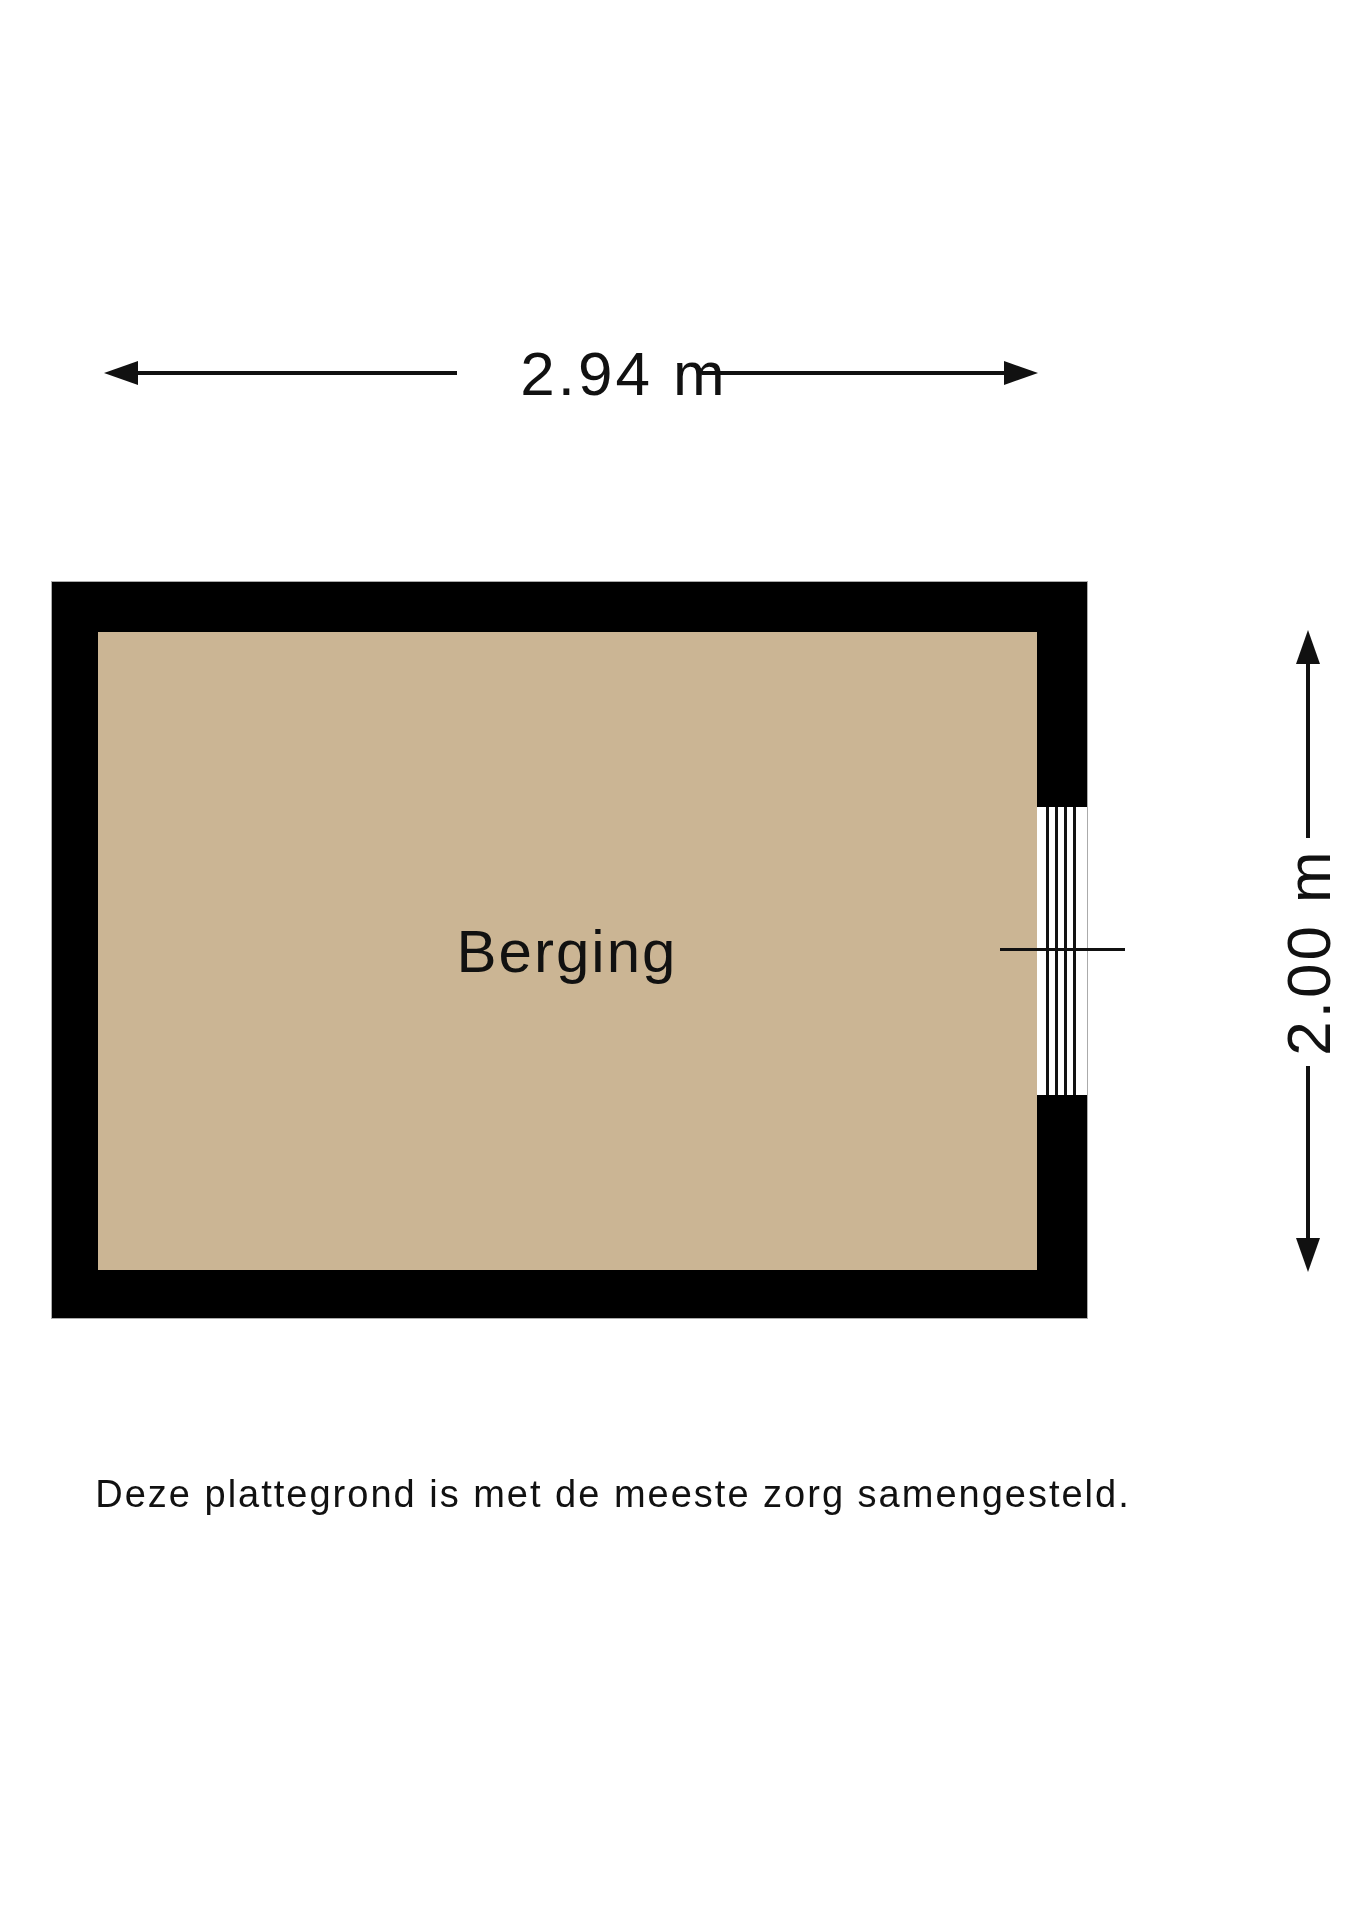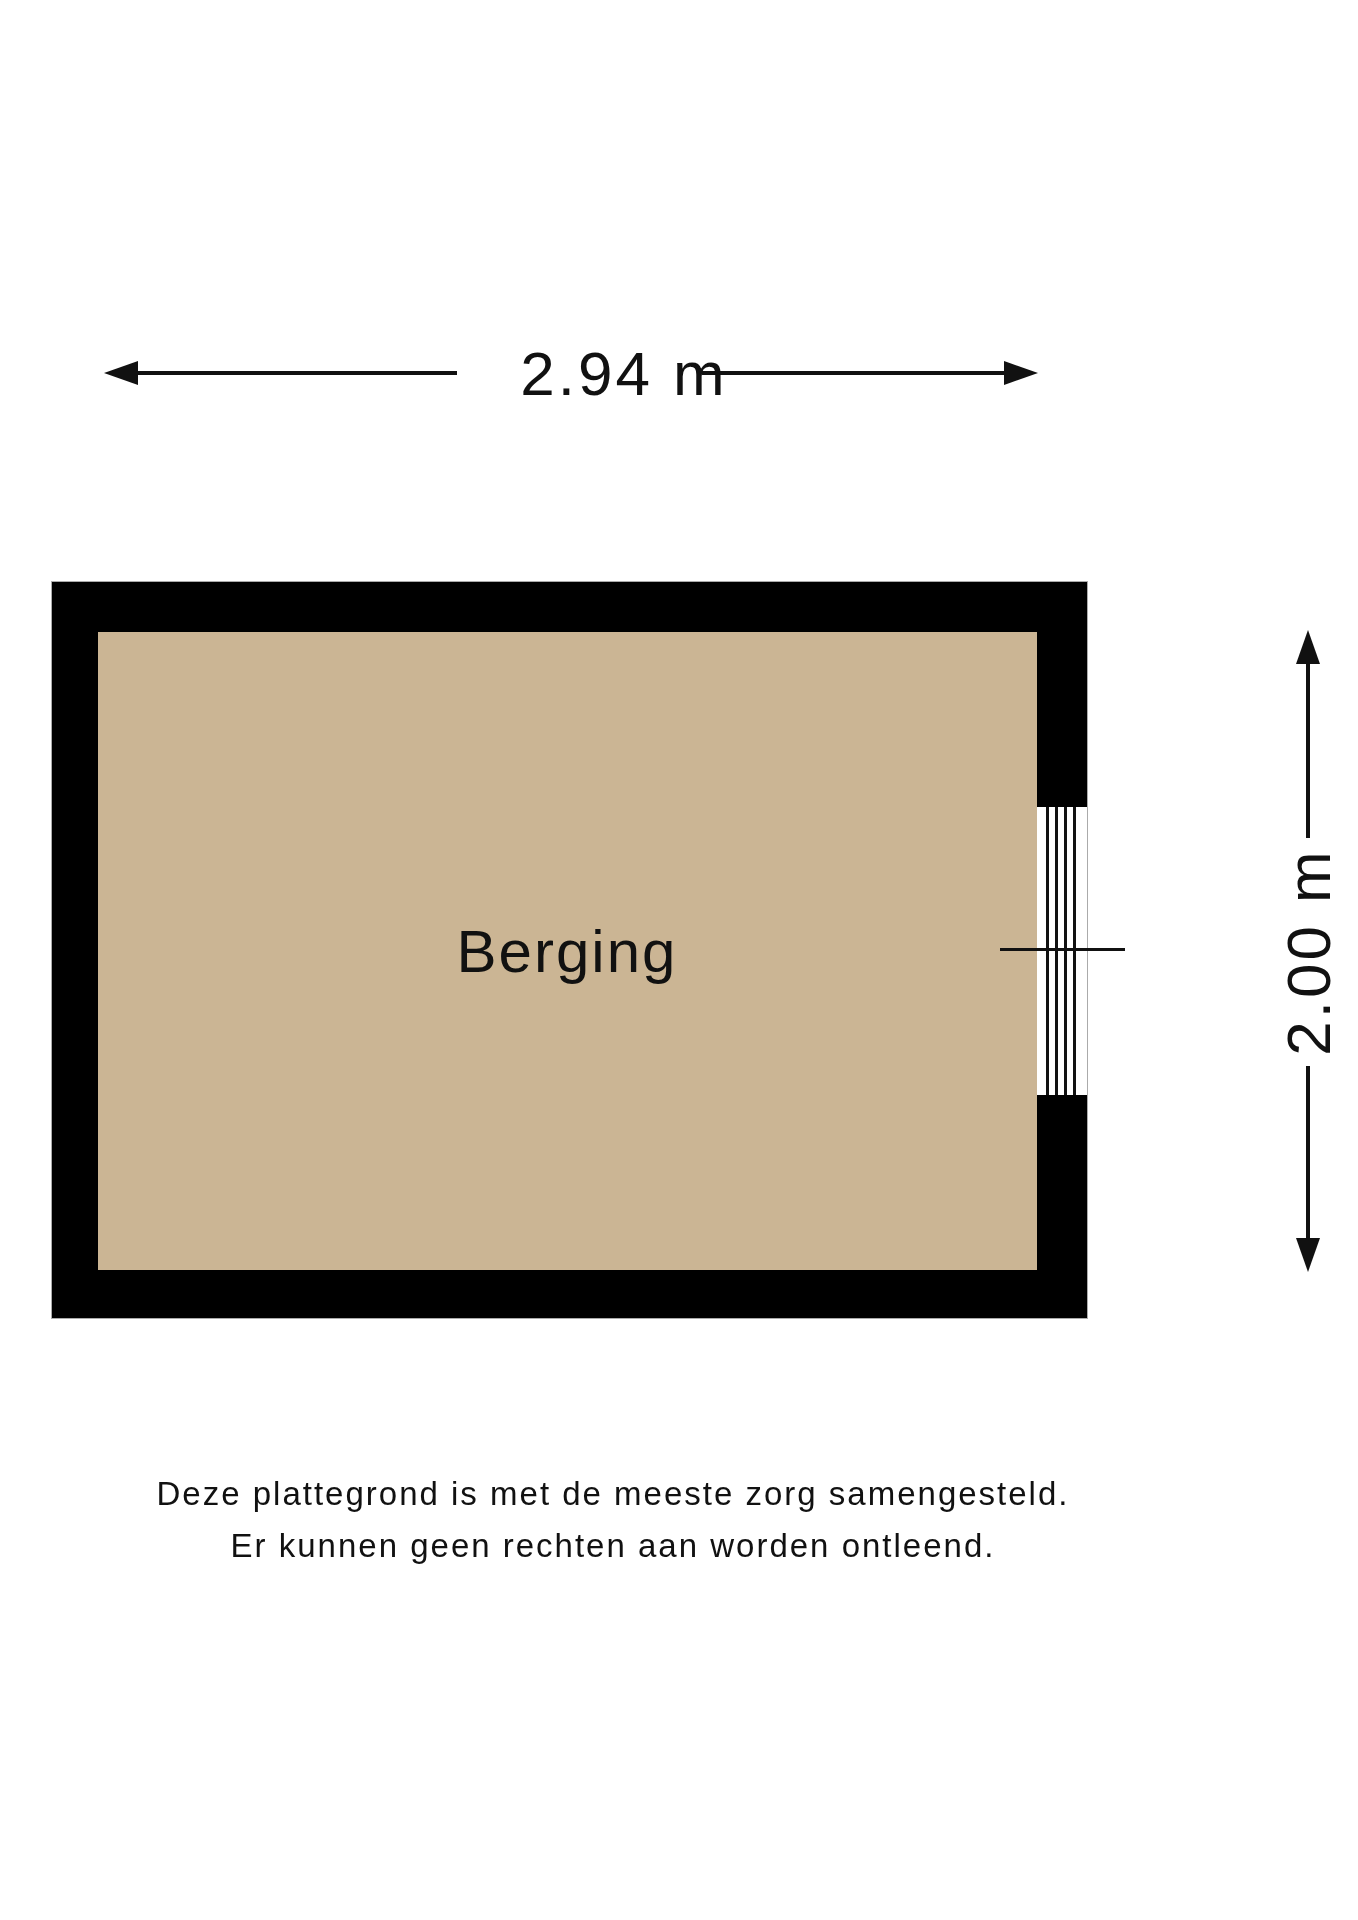--- a/index.html
+++ b/index.html
@@ -70,21 +70,21 @@
     text-align:left;
     white-space:nowrap;
   }
   .room-name{font-size:60px;line-height:64px;letter-spacing:2px;}
   .room-height{font-size:54px;line-height:58px;letter-spacing:1px;}
   
   .disclaimer{
     position:absolute;
     left:0;top:1468px;width:1226px;
     text-align:center;
-    font-size:33px;
+    font-size:38px;
     line-height:52px;
     letter-spacing:2px;
     color:var(--ink);
   }
 </style>
 </head>
 <body>
 
 <div class="canvas">
 
@@ -114,16 +114,15 @@
   <div>
     <div class="arrowhead up" style="left:1296px;top:630px;"></div>
     <div class="dim-line" style="left:1306px;top:663px;width:4px;height:175px;"></div>
     <div class="dim-label v" style="left:1308px;top:952px;">2.00 m</div>
     <div class="dim-line" style="left:1306px;top:1066px;width:4px;height:172px;"></div>
     <div class="arrowhead down" style="left:1296px;top:1238px;"></div>
   </div>
 
   <div class="disclaimer">
     <div>Deze plattegrond is met de meeste zorg samengesteld.</div>
-    <div>Er kunnen geen rechten aan worden ontleend.</div>
   </div>
 
 </div>
 
 </body></html>

